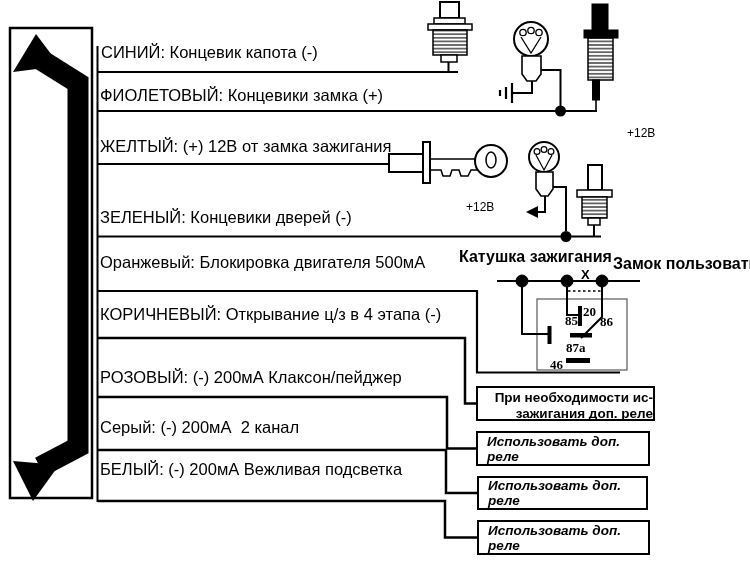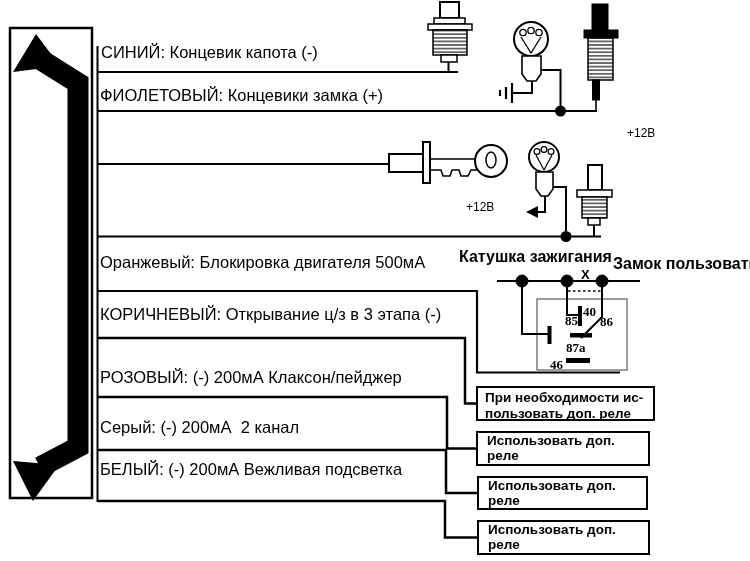--- a/index.html
+++ b/index.html
@@ -6,22 +6,22 @@
   .stage{position:relative;width:750px;height:561px;background:#fff;overflow:hidden;
          font-family:"Liberation Sans",sans-serif;color:#000;padding-left:16px;}
   .stage svg{position:absolute;left:0;top:0;}
   .lbl{position:absolute;font-size:16.5px;white-space:pre;line-height:20px;}
   .cap{position:absolute;font-size:16px;font-weight:bold;white-space:pre;}
   .pin{position:absolute;font-family:"Liberation Serif",serif;font-size:13px;font-weight:bold;}
   .v12{position:absolute;font-size:12px;white-space:pre;}
   .xmark{position:absolute;font-size:13px;font-weight:bold;}
   .note{position:absolute;border:2px solid #000;box-sizing:border-box;background:#fff;
         font-weight:bold;font-size:13.5px;}
-  .note-center{display:flex;align-items:flex-start;padding-left:9px;}
-  .note1{padding:2px 0 0 7px;line-height:15.5px;}
+  .note-center{display:flex;align-items:center;padding-left:9px;font-style:italic;}
+  .note1{padding:2px 0 0 7px;line-height:15.5px;text-align:right;}
 </style>
 </head>
 <body>
 
 <div class="stage">
 
 <svg width="750" height="561" viewBox="0 0 750 561">
   <defs>
     <pattern id="hatch" width="4" height="3.6" patternUnits="userSpaceOnUse">
       <rect width="4" height="3.6" fill="#fff"></rect>
@@ -126,42 +126,44 @@
     <path d="M567 281 V315 H578.5" fill="none" stroke-width="2"></path>
     <rect x="578" y="306" width="4" height="20" fill="#000" stroke="none"></rect>
     <path d="M602 281 V317 L581 338" fill="none" stroke-width="2"></path>
     <rect x="570" y="333" width="22" height="4.5" fill="#000" stroke="none"></rect>
     <rect x="566" y="358" width="24" height="5" fill="#000" stroke="none"></rect>
   </g>
 </svg>
 
   <div class="lbl" style="left:101px;top:42px">СИНИЙ: Концевик капота (-)</div>
   <div class="lbl" style="left:100px;top:85px">ФИОЛЕТОВЫЙ: Концевики замка (+)</div>
+  <div class="lbl" style="left:100px;top:136px">ЖЕЛТЫЙ: (+) 12В от замка зажигания</div>
+  <div class="lbl" style="left:100px;top:207px">ЗЕЛЕНЫЙ: Концевики дверей (-)</div>
   <div class="lbl" style="left:100px;top:252px">Оранжевый: Блокировка двигателя 500мА</div>
-  <div class="lbl" style="left:100px;top:304px">КОРИЧНЕВЫЙ: Открывание ц/з в 3 этапа (-)</div>
+  <div class="lbl" style="left:100px;top:304px">КОРИЧНЕВЫЙ: Открывание ц/з в 4 этапа (-)</div>
   <div class="lbl" style="left:100px;top:367px">РОЗОВЫЙ: (-) 200мА Клаксон/пейджер</div>
   <div class="lbl" style="left:100px;top:417px">Серый: (-) 200мА &nbsp;2 канал</div>
   <div class="lbl" style="left:100px;top:459px">БЕЛЫЙ: (-) 200мА Вежливая подсветка</div>
 
   <div class="v12" style="left:627px;top:126px">+12В</div>
   <div class="v12" style="left:466px;top:200px">+12В</div>
 
   <div class="cap" style="left:459px;top:248px">Катушка зажигания</div>
   <div class="cap" style="left:613px;top:255px">Замок пользовать</div>
   <div class="xmark" style="left:581px;top:267px">X</div>
 
   <div class="pin" style="left:565px;top:313px">85</div>
-  <div class="pin" style="left:583px;top:304px">40</div>
+  <div class="pin" style="left:583px;top:304px">20</div>
   <div class="pin" style="left:600px;top:314px">86</div>
   <div class="pin" style="left:566px;top:340px">87a</div>
   <div class="pin" style="left:550px;top:357px">46</div>
 
   <div class="note note1" style="left:476px;top:386px;width:179px;height:35px">
     <div>При необходимости ис-</div>
-    <div>пользовать доп. реле</div>
+    <div>зажигания доп. реле</div>
   </div>
   <div class="note note-center" style="left:476px;top:431px;width:174px;height:35px">
     <span>Использовать доп. реле</span>
   </div>
   <div class="note note-center" style="left:477px;top:476px;width:171px;height:34px">
     <span>Использовать доп. реле</span>
   </div>
   <div class="note note-center" style="left:477px;top:520px;width:173px;height:35px">
     <span>Использовать доп. реле</span>
   </div>

